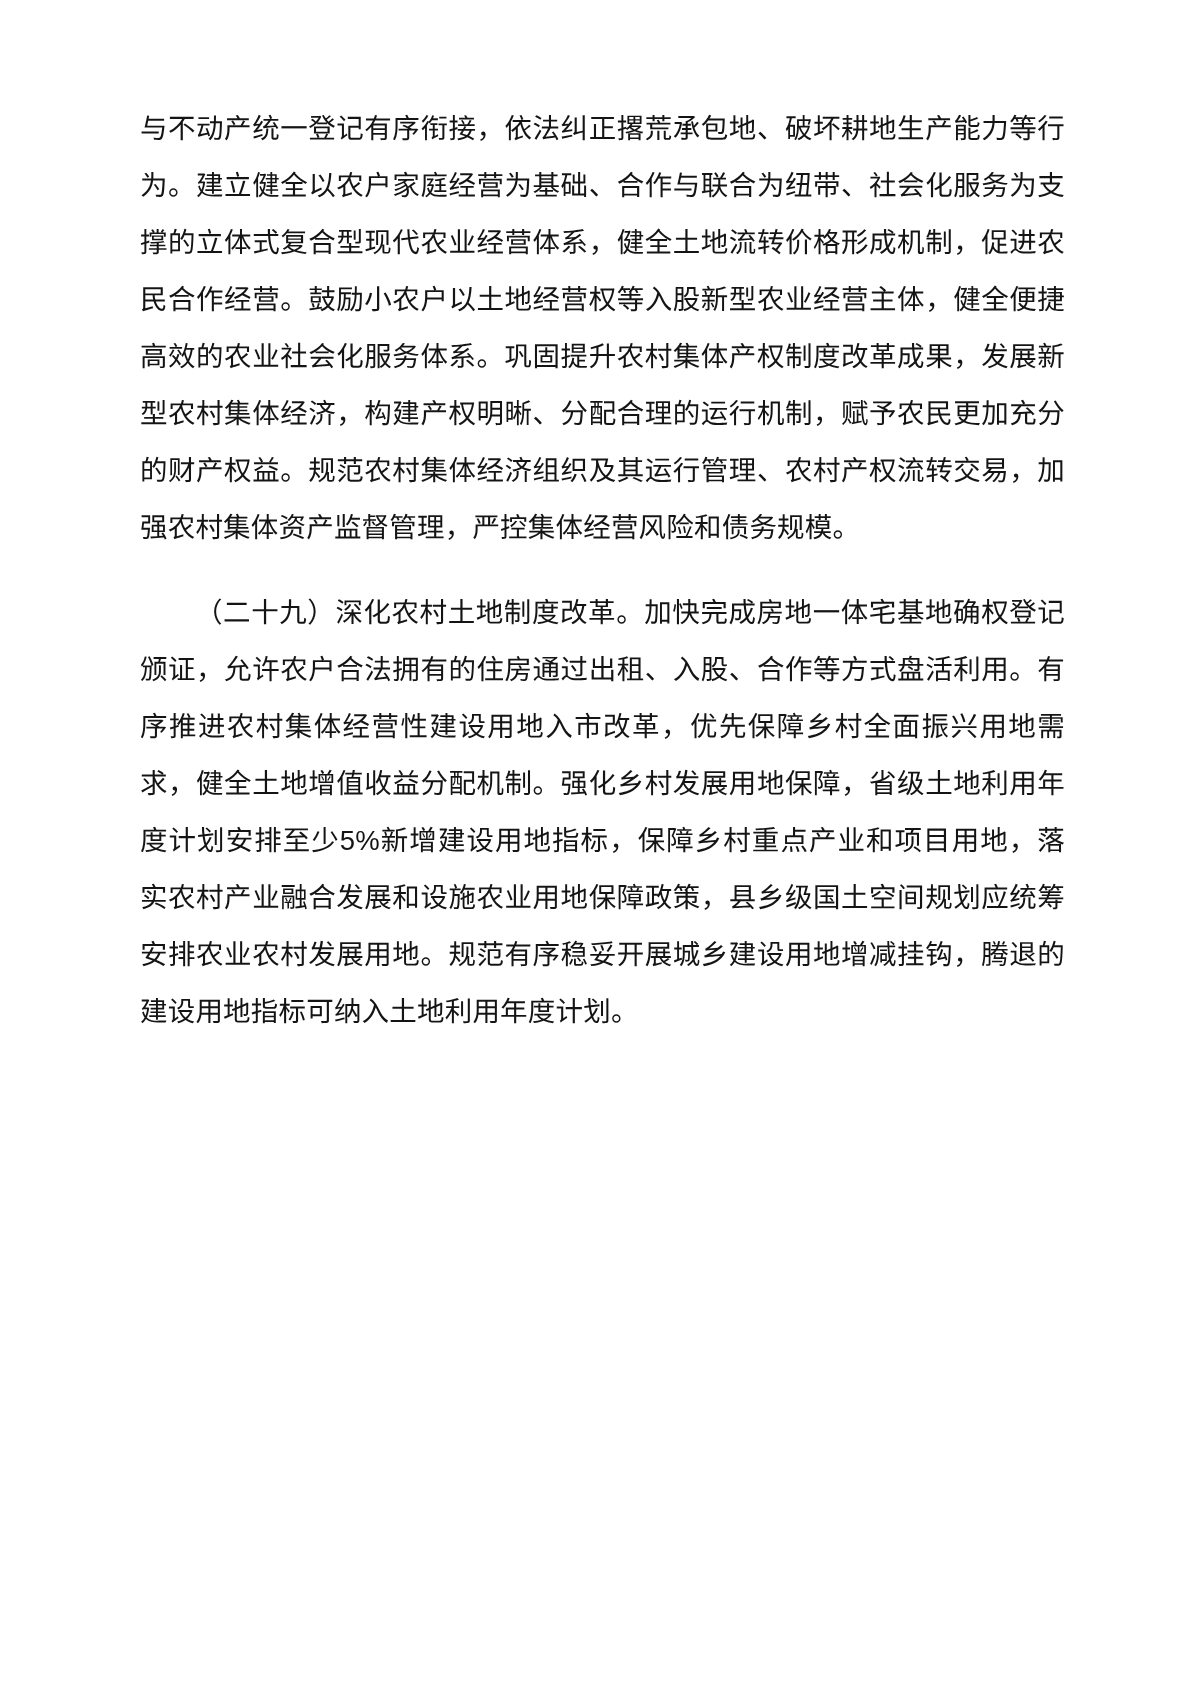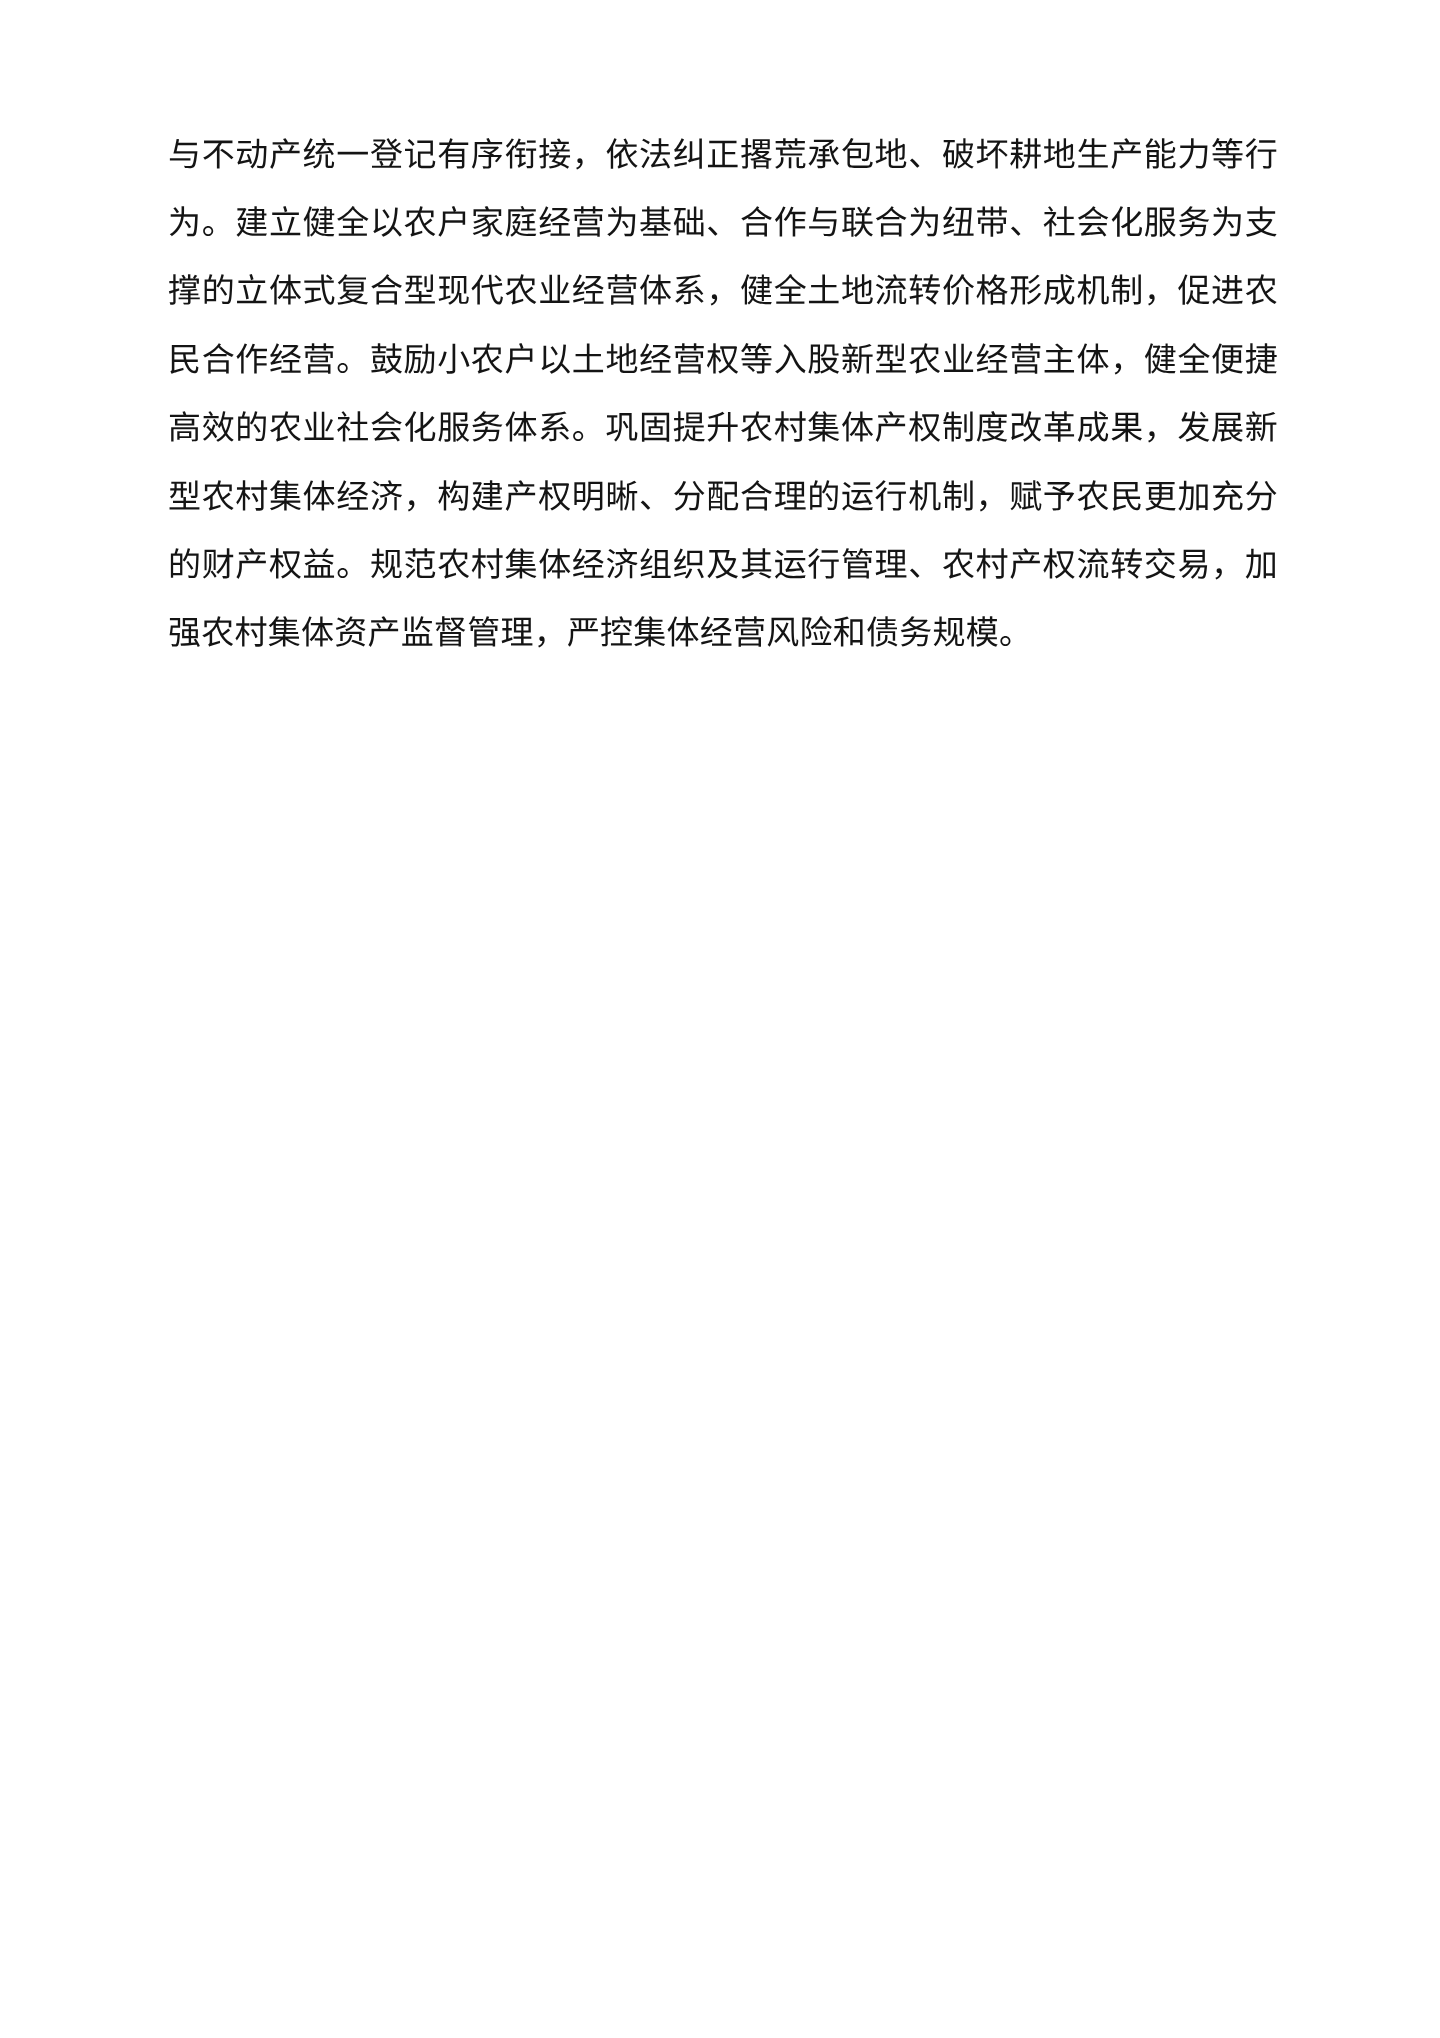--- a/index.html
+++ b/index.html
@@ -41,14 +41,15 @@
   .indent {
     text-indent: 2em;
   }
 </style>
 </head>
 <body>
 
 <div class="page">
   <div class="doc-body">
     <p class="para">与不动产统一登记有序衔接，依法纠正撂荒承包地、破坏耕地生产能力等行为。建立健全以农户家庭经营为基础、合作与联合为纽带、社会化服务为支撑的立体式复合型现代农业经营体系，健全土地流转价格形成机制，促进农民合作经营。鼓励小农户以土地经营权等入股新型农业经营主体，健全便捷高效的农业社会化服务体系。巩固提升农村集体产权制度改革成果，发展新型农村集体经济，构建产权明晰、分配合理的运行机制，赋予农民更加充分的财产权益。规范农村集体经济组织及其运行管理、农村产权流转交易，加强农村集体资产监督管理，严控集体经营风险和债务规模。</p>
+    <p class="para indent">（二十九）深化农村土地制度改革。加快完成房地一体宅基地确权登记颁证，允许农户合法拥有的住房通过出租、入股、合作等方式盘活利用。有序推进农村集体经营性建设用地入市改革，优先保障乡村全面振兴用地需求，健全土地增值收益分配机制。强化乡村发展用地保障，省级土地利用年度计划安排至少5%新增建设用地指标，保障乡村重点产业和项目用地，落实农村产业融合发展和设施农业用地保障政策，县乡级国土空间规划应统筹安排农业农村发展用地。规范有序稳妥开展城乡建设用地增减挂钩，腾退的建设用地指标可纳入土地利用年度计划。</p>
   </div>
 </div>
 
 </body></html>

